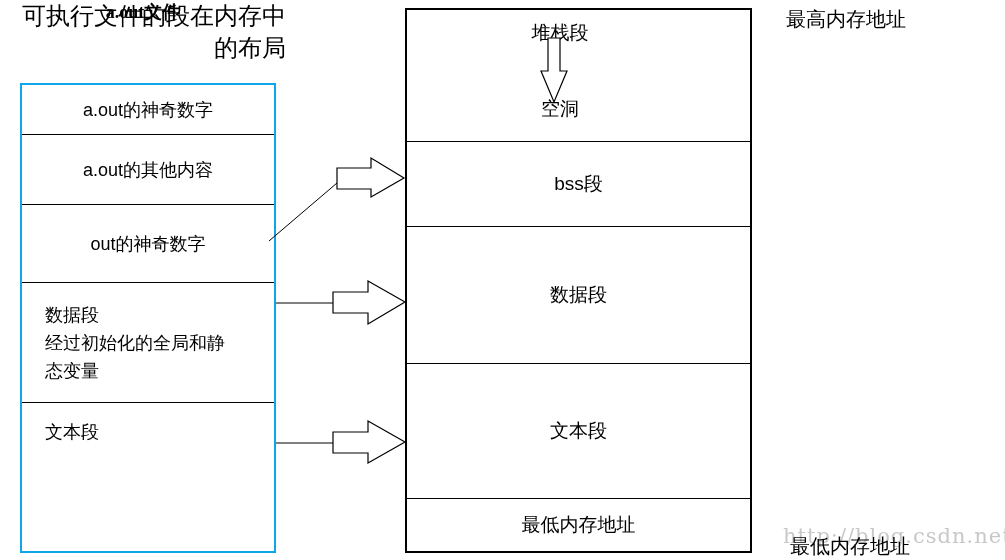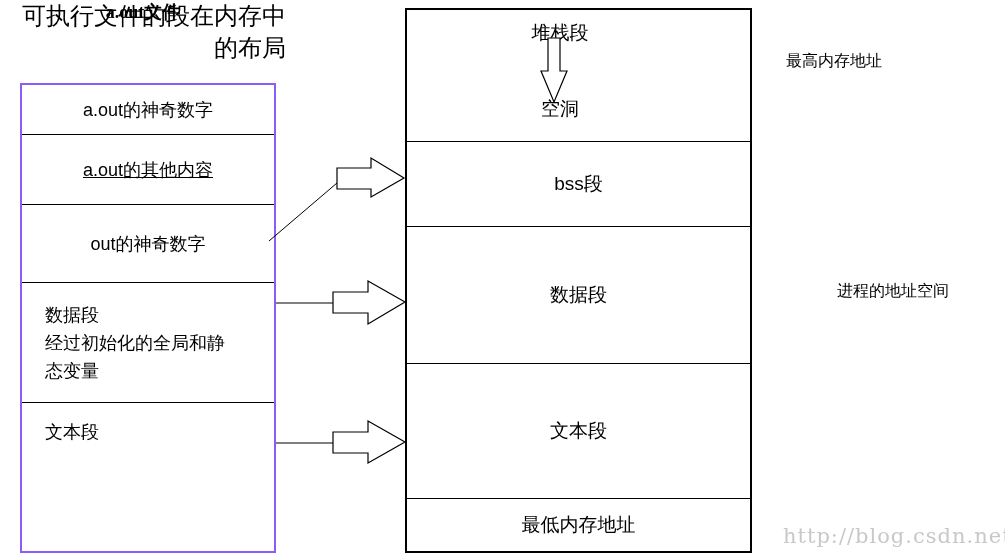--- a/index.html
+++ b/index.html
@@ -6,61 +6,61 @@
   #stage{
     position:relative;width:1005px;height:560px;background:#ffffff;
     font-family:"Liberation Sans","DejaVu Sans",sans-serif;color:#000;
     overflow:hidden;
   }
   .abs{position:absolute;}
   .title-line1{left:0;top:8;width:286px;text-align:right;font-size:24px;}
   .title-line2{left:0;top:37;width:286px;text-align:center;font-size:18px;font-weight:bold;font-family:Liberation Serif, serif;}
 
   
-  .file-box{left:20px;top:83px;width:256px;height:470px;border:2px solid #8b5cf6;
+  .file-box{left:20px;top:83px;width:256px;height:470px;border:2px solid #0ea5e9;
             box-sizing:border-box;display:flex;flex-direction:column;}
   .fsec{box-sizing:border-box;border-bottom:1px solid #000;font-size:18px;}
   .fsec:last-child{border-bottom:none;flex:1;}
   .fsec.center{display:flex;align-items:center;justify-content:center;}
   .fsec.lines{padding:18px 8px 0 23px;line-height:28px;}
 
   
   .mem-box{left:405px;top:8px;width:347px;height:545px;border:2px solid #000;
            box-sizing:border-box;display:flex;flex-direction:column;}
   .msec{box-sizing:border-box;border-bottom:1px solid #000;font-size:19px;
         display:flex;align-items:center;justify-content:center;}
   .msec:last-child{border-bottom:none;flex:1;}
   .msec-stack{display:block;position:relative;padding:1px;}
   .stack-label{position:absolute;left:152px;top:10px;width:200px;transform:translateX(-50%);
                text-align:center;font-size:19px;left:153px;}
   .hole-label{position:absolute;left:153px;top:86px;width:200px;transform:translateX(-50%);
               text-align:center;font-size:19px;}
 
-  .annot{font-size:16px;white-space:nowrap;margin-top:45px;}
+  .annot{font-size:20px;white-space:nowrap;}
   .annot-high{left:786px;top:6px;}
   .annot-space{left:837px;top:236px;}
   .annot-low{left:790px;top:533px;z-index:3;}
   .watermark{left:783px;top:524px;font-family:"DejaVu Serif","Liberation Serif",serif;
              font-size:21px;letter-spacing:1px;z-index:2;white-space:nowrap;}
 
   svg.overlay{position:absolute;left:0;top:0;z-index:4;pointer-events:none;}
   .shape{fill:#ffffff;stroke:#000000;stroke-width:1.2;}
   .wire{stroke:#000000;stroke-width:1;fill:none;}
 </style>
 </head>
 <body>
 
 <div id="stage">
 
   <div class="abs title-line1">可执行文件的段在内存中的布局</div>
   <div class="abs title-line2">a.out文件</div>
 
   <div class="abs file-box">
     <div class="fsec center" style="height:50px;">a.out的神奇数字</div>
-    <div class="fsec center" style="height:70px;text-decoration:underline;">a.out的其他内容</div>
+    <div class="fsec center" style="height:70px;">a.out的其他内容</div>
     <div class="fsec center" style="height:78px;">out的神奇数字</div>
     <div class="fsec lines" style="height:120px;">
       <div>数据段</div>
       <div>经过初始化的全局和静</div>
       <div>态变量</div>
     </div>
     <div class="fsec lines" style="padding-top:14px;line-height:31px;">
       <div>文本段</div>
     </div>
   </div>
@@ -70,21 +70,20 @@
       <div class="stack-label">堆栈段</div>
       <div class="hole-label">空洞</div>
     </div>
     <div class="msec" style="height:85px;">bss段</div>
     <div class="msec" style="height:137px;">数据段</div>
     <div class="msec" style="height:135px;">文本段</div>
     <div class="msec">最低内存地址</div>
   </div>
 
   <div class="abs annot annot-high">最高内存地址</div>
-  <div class="abs annot annot-space">进程的地址空间</div>
   <div class="abs watermark" id="wm" style="color: rgb(200, 200, 200);">http://blog.csdn.net/</div>
   <div class="abs annot annot-low">最低内存地址</div>
 
   <svg class="overlay" width="1005" height="560" viewBox="0 0 1005 560">
 
     <line class="wire" x1="269" y1="241" x2="337" y2="183"></line>
     <polygon class="shape" points="337,168 371,168 371,158 404,178 371,197 371,189 337,189"></polygon>
 
     <line class="wire" x1="276" y1="303" x2="333" y2="303"></line>
     <polygon class="shape" points="333,292 368,292 368,281 405,302 368,324 368,313 333,313"></polygon>

